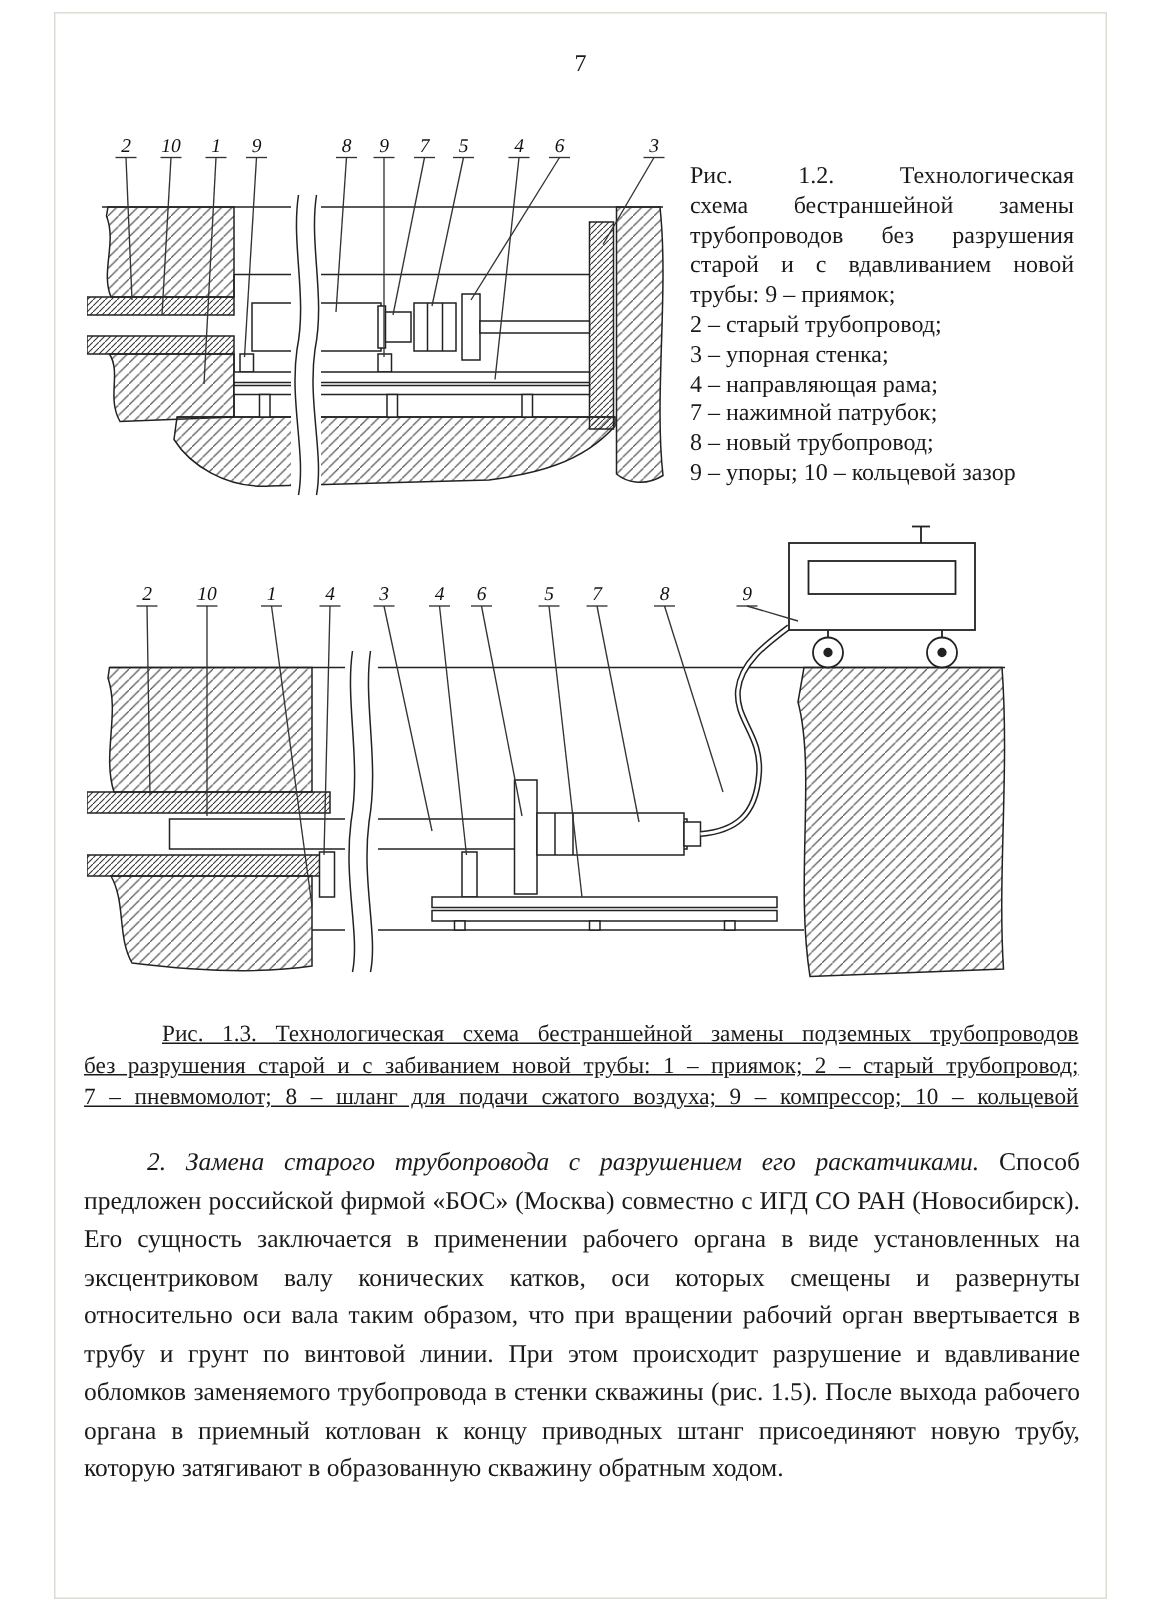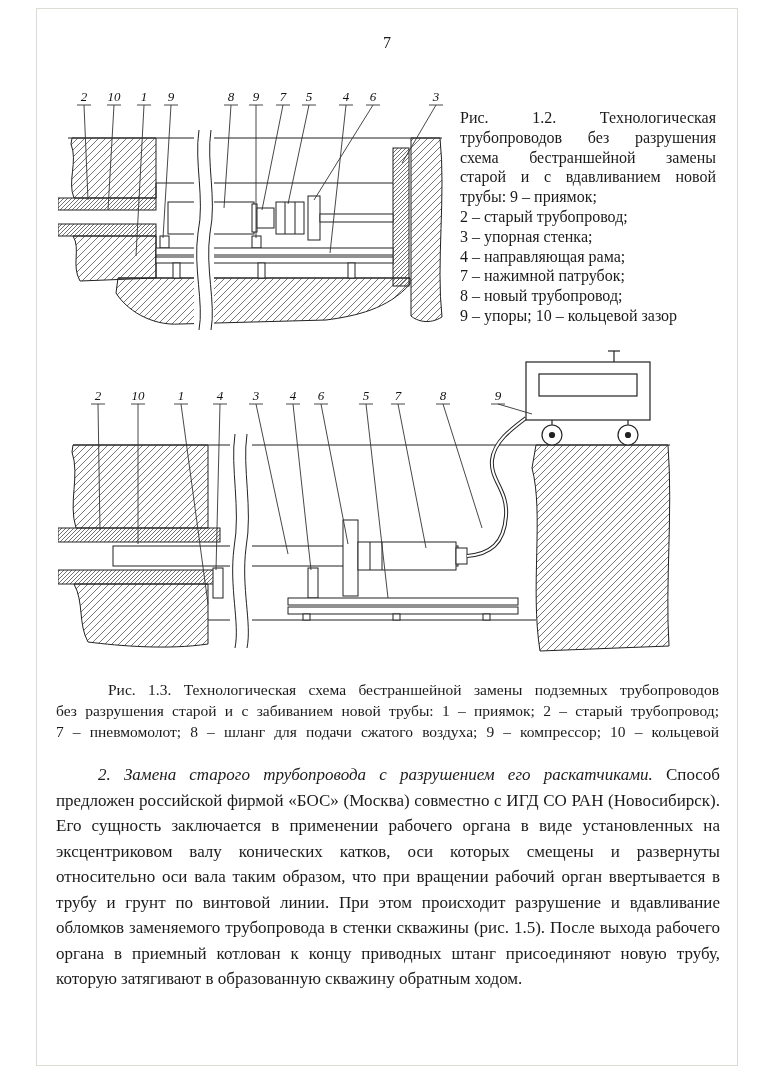--- a/index.html
+++ b/index.html
@@ -13,21 +13,21 @@
     border:1px solid #dddcd4;pointer-events:none;}
   .pageno{position:absolute;top:34px;left:0;width:774px;text-align:center;
     font-size:16px;}
   .fig12-svg{position:absolute;left:58px;top:88px;}
   .fig13-svg{position:absolute;left:58px;top:348px;}
   .fig12-caption{position:absolute;left:460px;top:108px;width:256px;
     font-size:16px;line-height:19.8px;}
   .fig12-caption .capline.j{text-align:justify;text-align-last:justify;}
   .fig13-caption{position:absolute;left:56px;top:679px;width:663px;
     font-size:15.5px;line-height:21px;}
-  .fig13-caption .capline.j{text-align:justify;text-align-last:justify;}
+  .fig13-caption .capline.j{text-align:justify;text-align-last:justify;text-decoration:underline;}
   .fig13-caption .capline:first-child{padding-left:52px;}
   .capline{white-space:normal;}
   .body-text{position:absolute;left:56px;top:762px;width:664px;margin:0;
     font-size:17px;line-height:25.5px;text-align:justify;text-indent:42px;}
   .italic{font-style:italic;}
   svg text{font-family:"Liberation Serif","DejaVu Serif",serif;}
 </style>
 </head>
 <body>
 
@@ -117,22 +117,22 @@
       <text x="225" y="13" text-anchor="middle">7</text>
       <text x="251" y="13" text-anchor="middle">5</text>
       <text x="288" y="13" text-anchor="middle">4</text>
       <text x="315" y="13" text-anchor="middle">6</text>
       <text x="378" y="13" text-anchor="middle">3</text>
     </g>
   </svg>
 
   <div class="fig12-caption">
     <div class="capline j">Рис. 1.2. Технологическая</div>
+    <div class="capline j">схема бестраншейной замены</div>
     <div class="capline j">трубопроводов без разрушения</div>
-    <div class="capline j">схема бестраншейной замены</div>
     <div class="capline j">старой и с вдавливанием новой</div>
     <div class="capline">трубы: 9 – приямок;</div>
     <div class="capline">2 – старый трубопровод;</div>
     <div class="capline">3 – упорная стенка;</div>
     <div class="capline">4 – направляющая рама;</div>
     <div class="capline">7 – нажимной патрубок;</div>
     <div class="capline">8 – новый трубопровод;</div>
     <div class="capline">9 – упоры; 10 – кольцевой зазор</div>
   </div>
 

